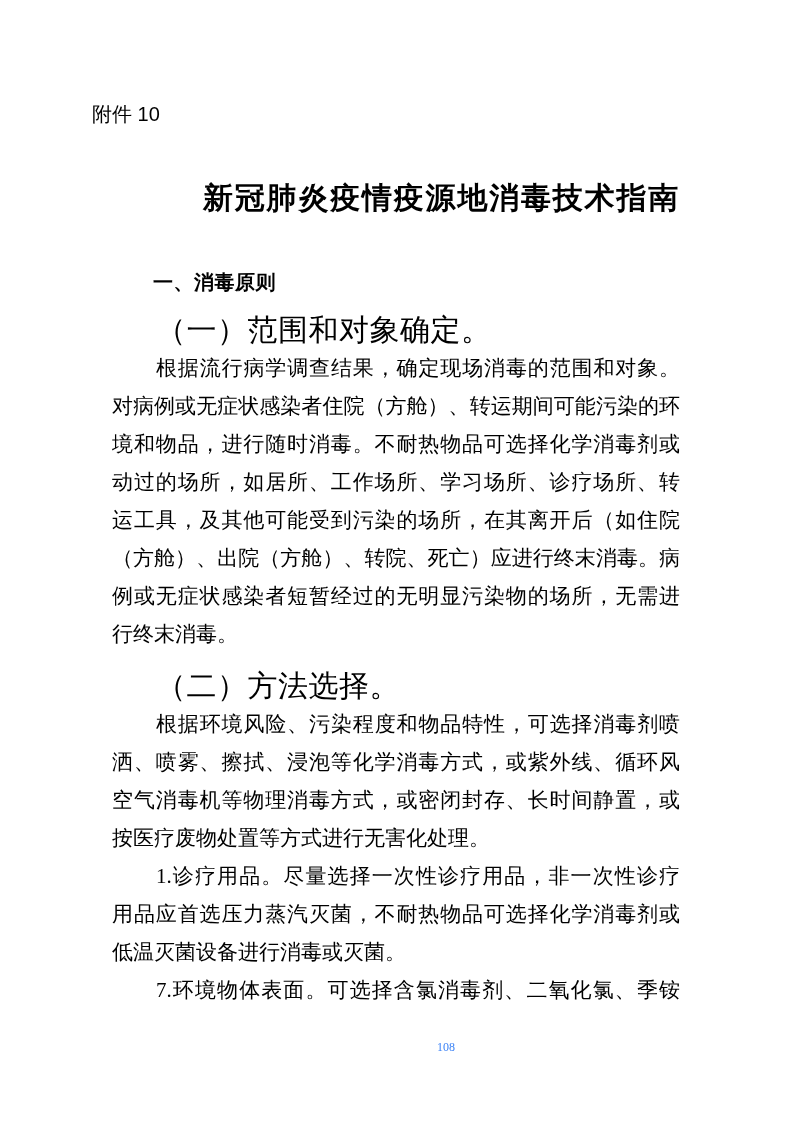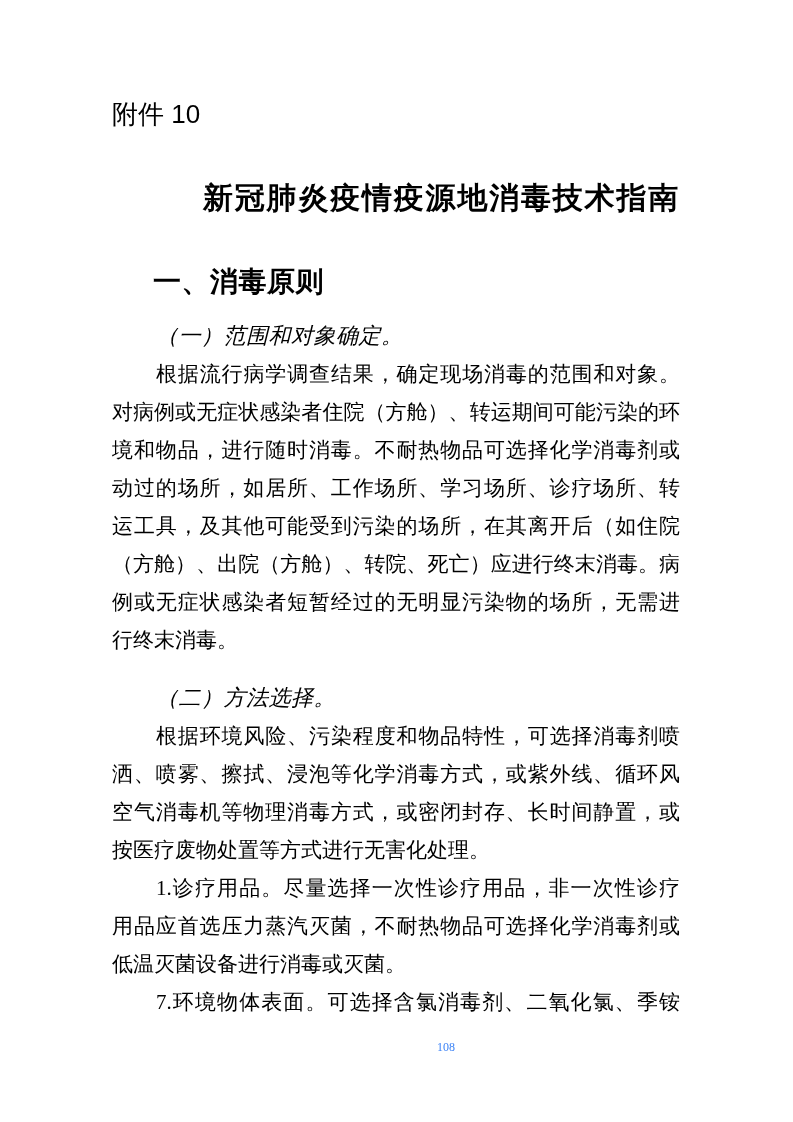--- a/index.html
+++ b/index.html
@@ -11,24 +11,24 @@
     position: relative;
     width: 793px;
     height: 1122px;
     background: #ffffff;
     color: #000000;
     overflow: hidden;
     font-family: "Liberation Serif", "DejaVu Serif", serif;
   }
   .attachment {
     position: absolute;
-    left: 112px;
+    left: 92px;
     top: 101px;
     font-family: "Liberation Sans", "DejaVu Sans", sans-serif;
-    font-size: 26px;
+    font-size: 20px;
     line-height: 26px;
     color: #000000;
   }
   .doc-title {
     position: absolute;
     left: 203px;
     top: 181px;
     margin: 0;
     font-family: "Liberation Sans", "DejaVu Sans", sans-serif;
     font-size: 30px;
@@ -39,32 +39,31 @@
     color: #000000;
   }
   .content {
     position: absolute;
     left: 112px;
     top: 267px;
     width: 568px;
   }
   .section-heading {
     font-family: "Liberation Sans", "DejaVu Sans", sans-serif;
-    font-size: 28px;
+    font-size: 20px;
     font-weight: bold;
     line-height: 30px;
     margin-left: 41px;
     letter-spacing: 0.5px;
   }
   .subheading {
-    font-size: 22px;
+    font-size: 30px;
     line-height: 38px;
-    margin-top: 20px;
+    margin-top: 14px;
     text-indent: 44px;
-    font-style: italic;
     letter-spacing: 0.5px;
   }
   .paragraph {
     margin: 0;
   }
   .body-line {
     font-size: 21px;
     line-height: 38px;
     text-align: left;
     white-space: nowrap;

